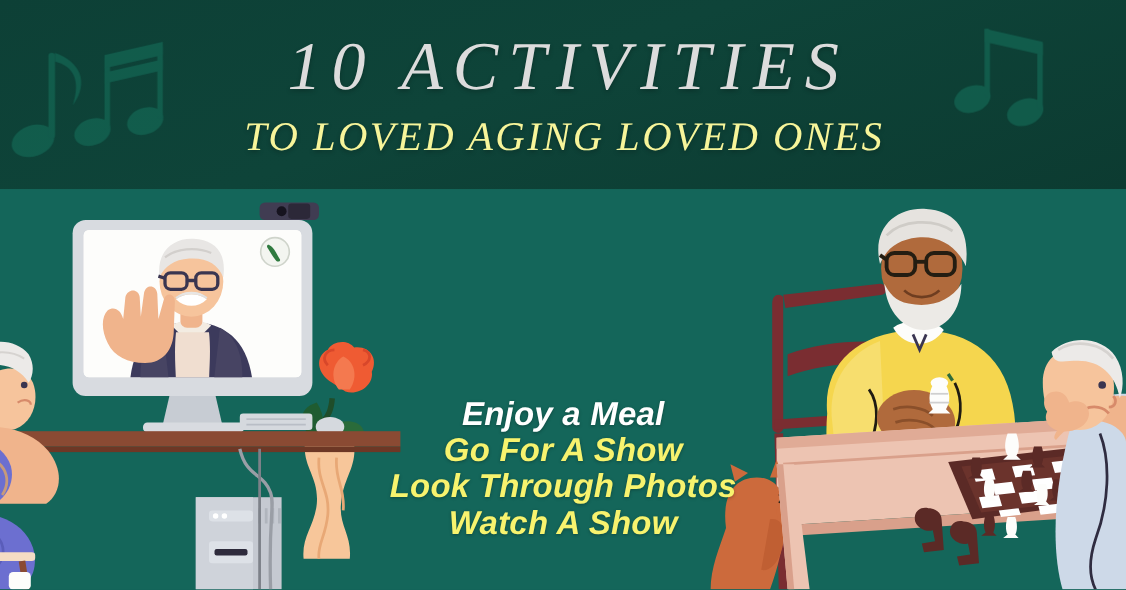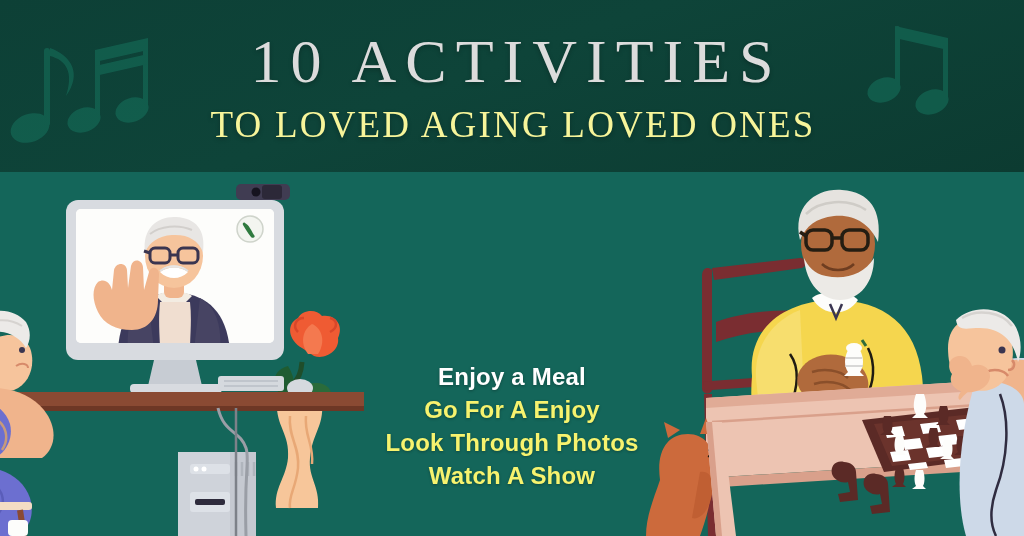--- a/index.html
+++ b/index.html
@@ -1,21 +1,21 @@
 <!DOCTYPE html>
 <html><head>
 <meta charset="utf-8">
 <style>
   html,body{margin:0;padding:0;}
   body{
     width:1024px;height:536px;overflow:hidden;
     font-family:"Liberation Sans",sans-serif;
     background:#14665A;
   }
-  .poster{position:relative;width:1024px;height:536px;overflow:hidden;background:#14665A;}
+  .poster{position:relative;width:1024px;height:536px;overflow:hidden;background:#14665A;font-style:italic;}
 
   
   .header{
     position:absolute;left:0;top:0;width:1024px;height:172px;
     background:linear-gradient(160deg,#0d4036 0%,#0e4439 45%,#0c3b31 100%);
     overflow:hidden;
   }
   .hdr-notes{position:absolute;top:0;left:0;width:1024px;height:172px;pointer-events:none;}
   .title-wrap{
     position:absolute;left:0;top:0;width:1024px;height:172px;
@@ -42,21 +42,21 @@
   .art{position:absolute;left:0;top:0;width:1024px;height:364px;}
 
   
   .list{
     position:absolute;left:0;top:188px;width:1024px;
     display:flex;flex-direction:column;align-items:center;
     z-index:40;pointer-events:none;
   }
   .list-item{
     font-family:"Liberation Sans",sans-serif;
-    font-weight:700;font-size:24px;line-height:33px;
+    font-weight:700;font-size:30px;line-height:33px;
     letter-spacing:.2px;white-space:nowrap;
     text-shadow:0 1px 3px rgba(0,0,0,.30);
     pointer-events:auto;
   }
 </style>
 </head>
 <body>
 
 <div class="poster">
 
@@ -344,20 +344,20 @@
           <path d="M700 300 C 712 298, 716 312, 710 330 C 706 342, 698 348, 692 346 Z" fill="#c05f33"></path>
         </g>
 
         <path d="M722 250 L 736 364 L 716 364 L 706 250 Z" fill="#edc4b2"></path>
         <path d="M706 250 L 712 250 L 722 364 L 716 364 Z" fill="#d9a08b"></path>
       </g>
     </svg>
 
     <div class="list">
       <div class="list-item" style="color:#ffffff">Enjoy a Meal</div>
-      <div class="list-item" style="color:#f7f36e">Go For A Enjoy</div>
+      <div class="list-item" style="color:#f7f36e">Go For A Show</div>
       <div class="list-item" style="color:#f7f36e">Look Through Photos</div>
       <div class="list-item" style="color:#f7f36e">Watch A Show</div>
 
     </div>
 
   </div>
 </div>
 
 </body></html>

